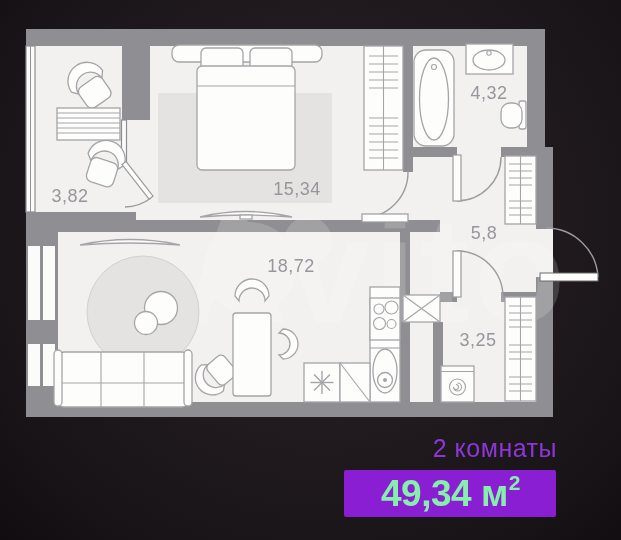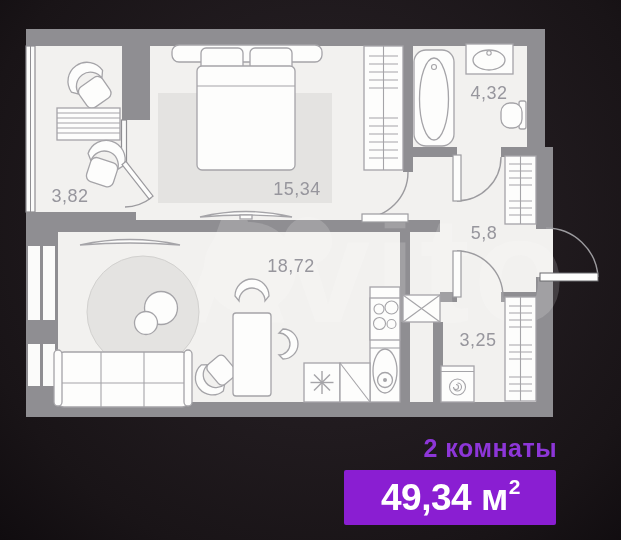--- a/index.html
+++ b/index.html
@@ -14,27 +14,27 @@
   .furn{fill:#fdfdfc;stroke:#a5a4a8;stroke-width:1.3;}
   .furnline{stroke:#a5a4a8;stroke-width:1.1;fill:none;}
   .rug{fill:#e4e3e1;}
   .arc{stroke:#9c9b9f;stroke-width:1.4;fill:none;}
   .lbl{font:18px "Liberation Sans", sans-serif;fill:#97969d;letter-spacing:.5px;}
   .wm{opacity:.16;pointer-events:none;}
   .wm text{font:bold 150px "Liberation Sans", sans-serif;fill:#ffffff;letter-spacing:4px;}
   .wm circle{fill:#ffffff;}
   .rooms-label{
     position:absolute;top:434px;right:64px;
-    color:#8d36d8;font-size:25px;font-weight:bold;letter-spacing:.5px;text-align:center;
+    color:#8d36d8;font-size:25px;font-weight:normal;letter-spacing:.5px;text-align:center;
   }
   .area-badge{
-    position:absolute;left:344px;top:470px;width:212px;height:55px;
+    position:absolute;left:344px;top:470px;width:212px;height:47px;
     background:#8a1ed2;border-radius:2px;
     display:flex;align-items:center;justify-content:center;
-    color:#ffffff;font-weight:bold;font-size:37px;letter-spacing:-.5px;
+    color:#86efac;font-weight:bold;font-size:37px;letter-spacing:-.5px;
   }
   .area-badge sup{font-size:21px;line-height:0;position:relative;top:-11px;left:1px;font-weight:bold;}
 </style>
 </head>
 <body>
 
 <div class="shot">
   <div class="planwrap">
   <svg width="621" height="430" viewBox="0 0 621 430">
 

